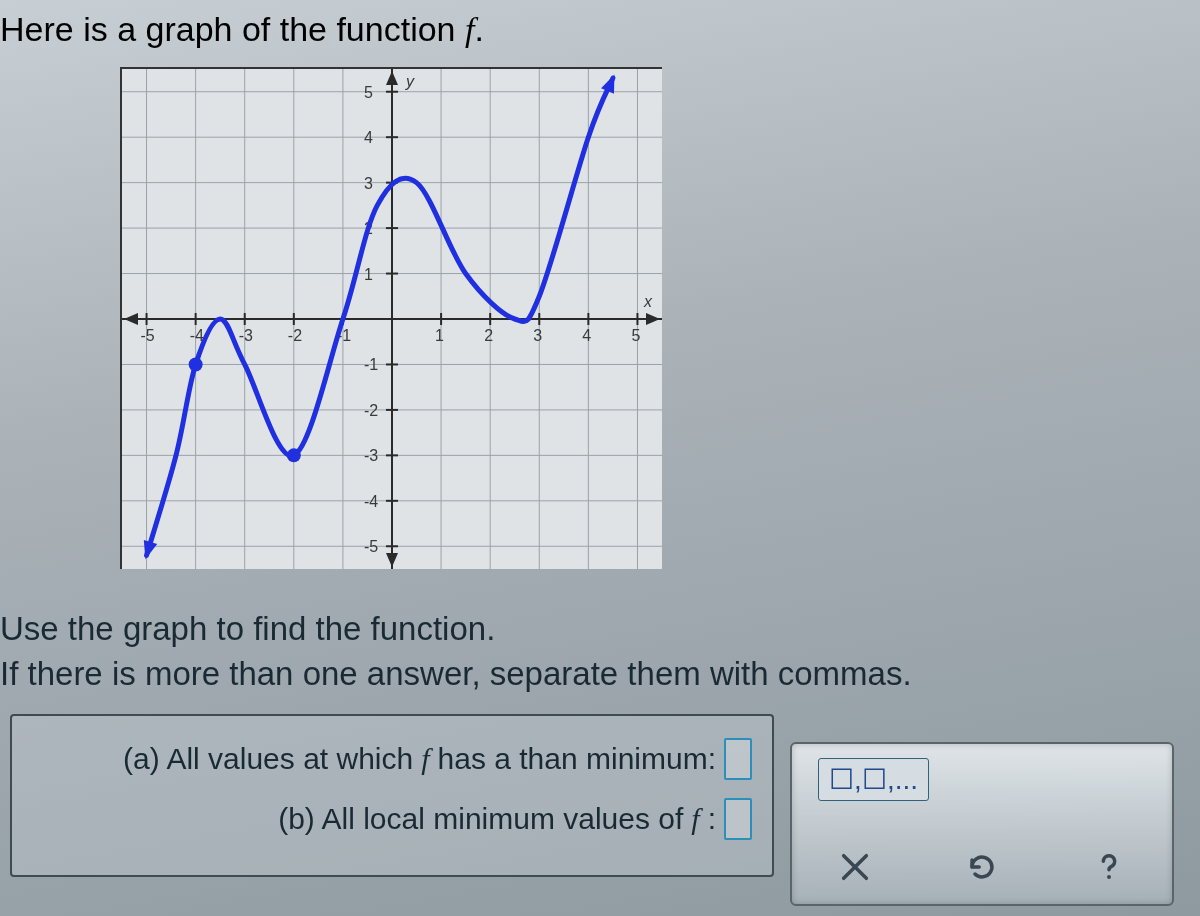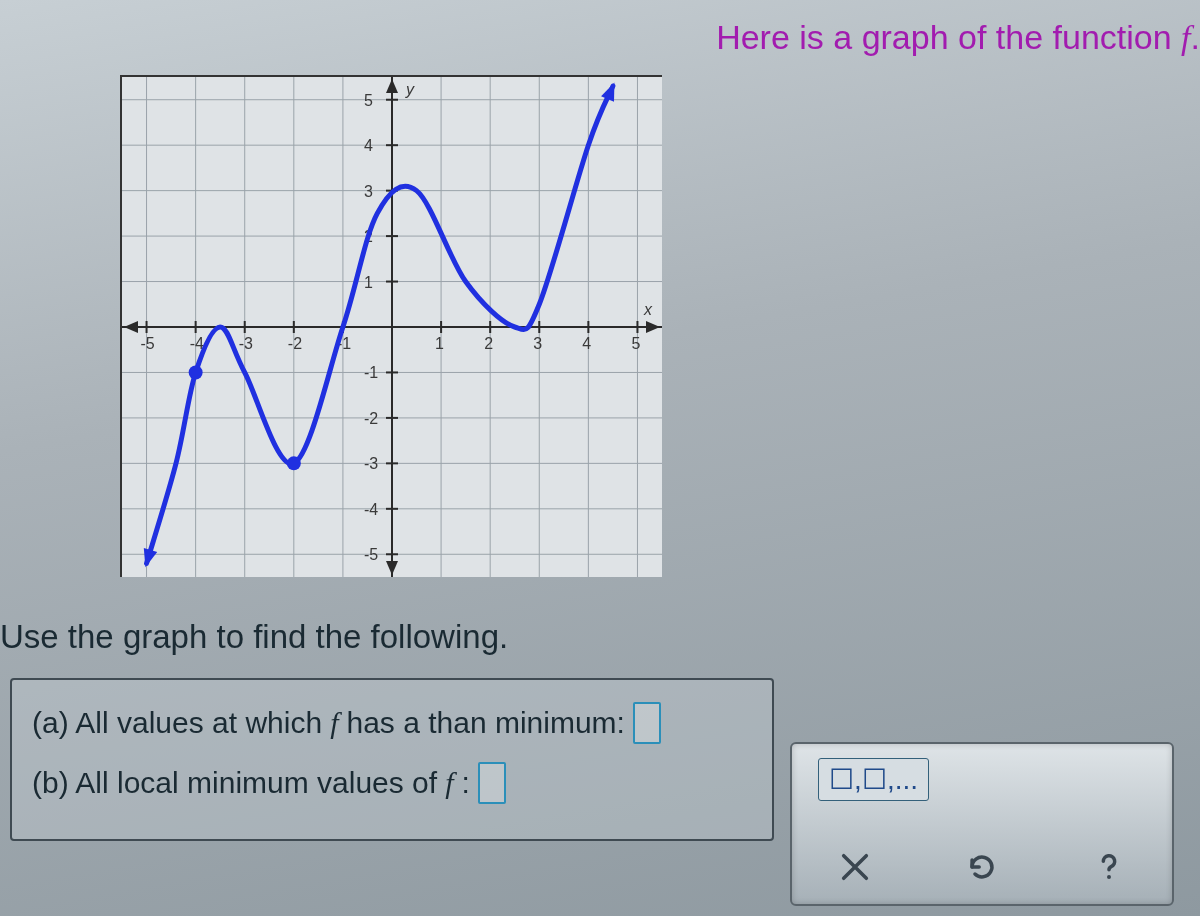--- a/index.html
+++ b/index.html
@@ -10,23 +10,22 @@
     color: #1a2a33;
     width: 1200px;
     height: 916px;
     overflow: hidden;
   }
   .page {
     padding: 0 0 0 0;
   }
   .intro {
     font-size: 34px;
-    padding: 18px 0 8px 0;
-    color: #a21caf;
-    text-align: right;
+    padding: 10px 0 8px 0;
+    color: #000000;
   }
   .intro .fvar {
     font-style: italic;
     font-family: Georgia, "Times New Roman", serif;
   }
   .graph-wrap {
     margin: 10px 0 0 120px;
     width: 540px;
     background: #e2e6ea;
     border: 2px solid #333;
@@ -82,20 +81,21 @@
     width: 720px;
     background: rgba(200,208,214,0.35);
   }
   .qline {
     font-size: 30px;
     margin: 6px 0 18px 0;
     display: flex;
     align-items: center;
     gap: 8px;
     flex-wrap: wrap;
+    justify-content: flex-end;
   }
   .qline .fvar {
     font-style: italic;
     font-family: Georgia, "Times New Roman", serif;
   }
   .answer-slot {
     display: inline-block;
     width: 24px;
     height: 38px;
     border: 2px solid #2b8fb9;
@@ -228,21 +228,22 @@
         <text x="522" y="238" class="tick-label" font-style="italic">x</text>
         <path d="M 24.545454545454547 486.3636363636364 C 29.454545454545453 469.6969696969697 45.8181818181818 418.1818181818182 53.99999999999998 386.3636363636364 C 62.18181818181816 354.54545454545456 66.27272727272725 318.1818181818182 73.63636363636363 295.45454545454544 C 81 272.7272727272727 90 250 98.18181818181819 250 C 106.36363636363637 250 110.45454545454545 272.7272727272727 122.72727272727272 295.45454545454544 C 135 318.1818181818182 155.45454545454544 393.93939393939394 171.8181818181818 386.3636363636364 C 188.1818181818182 378.7878787878788 207.00000000000003 291.6666666666667 220.90909090909093 250 C 234.81818181818184 208.33333333333334 243.00000000000003 159.0909090909091 255.27272727272728 136.36363636363637 C 267.54545454545456 113.63636363636364 279.81818181818176 102.27272727272727 294.5454545454545 113.63636363636363 C 309.27272727272725 124.99999999999999 327.27272727272725 181.81818181818178 343.6363636363636 204.5454545454545 C 360 227.27272727272722 380.4545454545455 246.2121212121212 392.72727272727275 250 C 405 253.7878787878788 405 257.5757575757576 417.27272727272725 227.2727272727273 C 429.5454545454545 196.969696969697 454.0909090909091 104.54545454545456 466.3636363636364 68.18181818181819 C 478.6363636363636 31.818181818181813 486.8181818181818 18.939393939393916 490.9090909090909 9.090909090909065 " class="curve"></path>
         <circle cx="73.63636363636363" cy="295.45454545454544" r="7" class="dot"></circle>
         <circle cx="171.8181818181818" cy="386.3636363636364" r="7" class="dot"></circle>
         <polygon points="23.415278525263663,490.2006537161363 21.786290249247784,470.9562675945526 35.2158509829975,474.91188366522067" class="curve-arrow"></polygon>
         <polygon points="492.44351622222365,5.396922225959834 492.00307932678743,24.705107416213693 479.0741252994651,19.334618820249055" class="curve-arrow"></polygon>
       </svg>
   </div>
 
   <div class="instructions">
-    <div>Use the graph to find the following.</div>
+    <div>Use the graph to find the function.</div>
+    <div>If there is more than one answer, separate them with commas.</div>
   </div>
 
   <div class="question-box">
     <div class="qline">
       <span>(a) All values at which </span>
       <span class="fvar">f</span>
       <span> has a than minimum:</span>
       <span class="answer-slot"></span>
     </div>
     <div class="qline" style="margin-bottom:15px">

